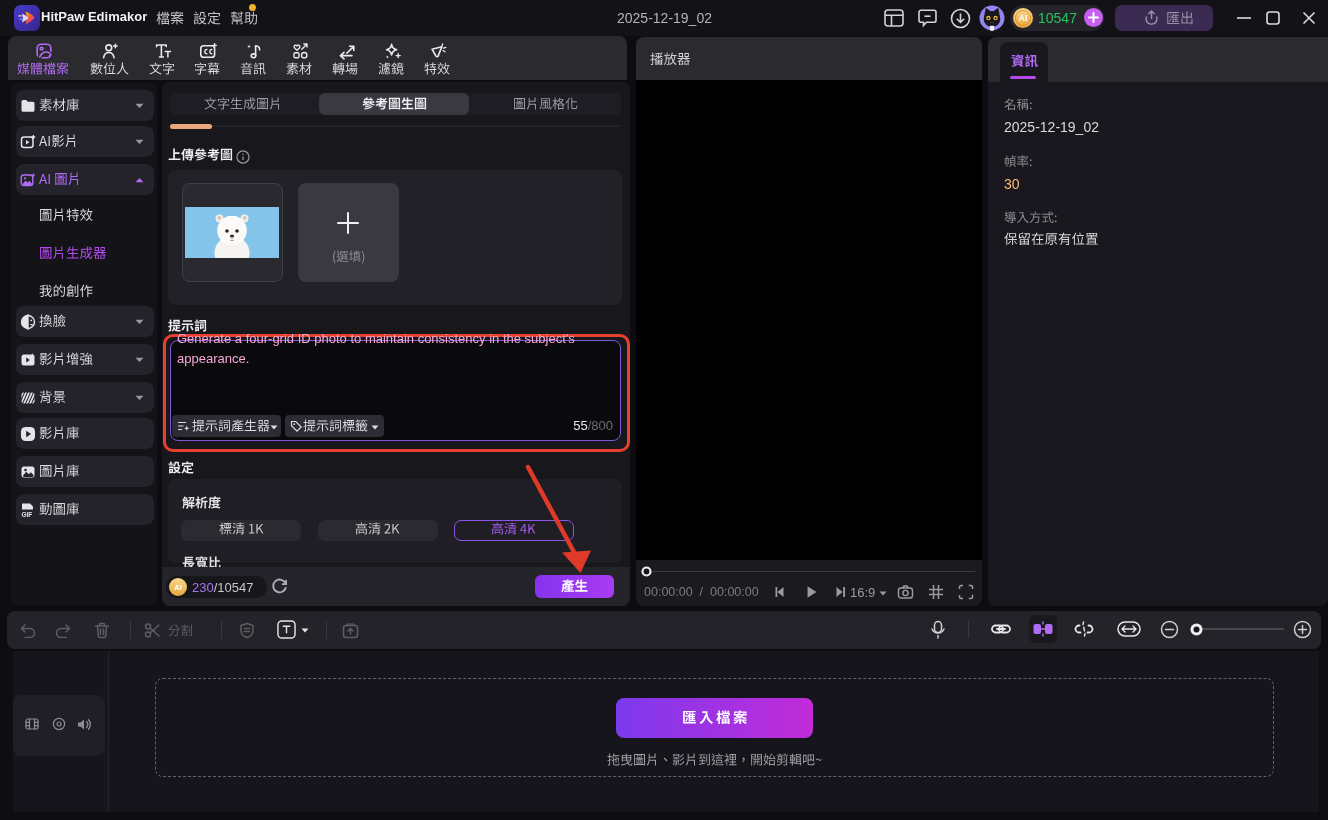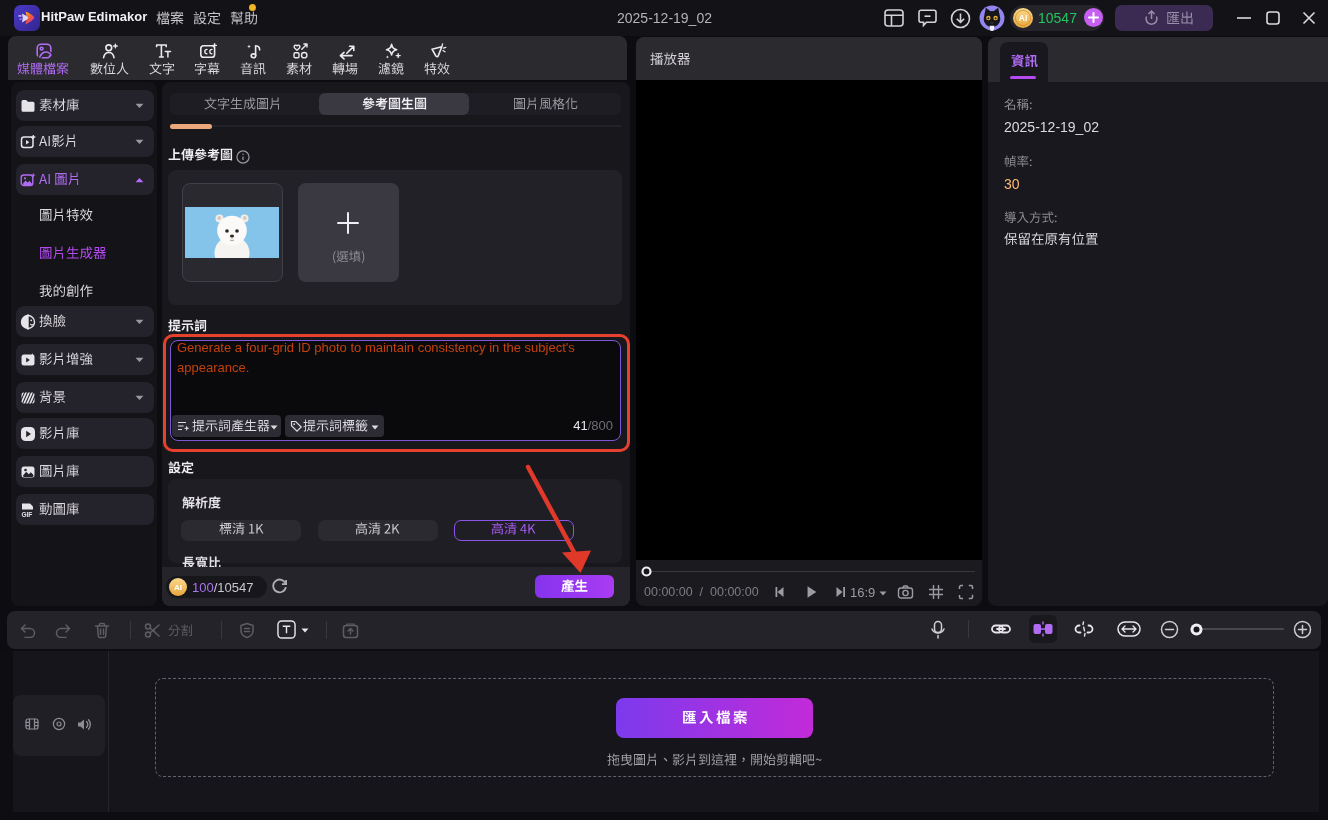--- a/index.html
+++ b/index.html
@@ -594,21 +594,21 @@
   </div>
 <div style="position:absolute;left:168px;top:319px;width:39px;height:15px">
     <svg class="t" width="39" height="15" viewBox="0 0 39 15" fill="#f0eef2">
       <use href="#g71" x="0"></use>
       <use href="#g72" x="13"></use>
       <use href="#g73" x="26"></use>
     </svg>
   </div>
 <div style="position:absolute;left:163px;top:334px;width:467px;height:118px;border:3px solid #e8402e;border-radius:10px;box-sizing:border-box"></div>
 <div style="position:absolute;left:170px;top:340px;width:451px;height:101px;background:#0a0a0d;border:1.5px solid #7e57d8;border-radius:8px;box-sizing:border-box"></div>
-<div style="position:absolute;left:177px;top:338px;width:430px;font:13px 'Liberation Sans',sans-serif;color:#c2410c;line-height:20px">Generate a four-grid ID photo to maintain consistency in the subject's appearance.</div>
+<div style="position:absolute;left:177px;top:329px;width:430px;font:13px 'Liberation Sans',sans-serif;color:#f9a8d4;line-height:20px">Generate a four-grid ID photo to maintain consistency in the subject's appearance.</div>
 <div style="position:absolute;left:172px;top:415px;width:109px;height:22px;background:#2d2b33;border-radius:4px"></div>
 <svg style="position:absolute;left:177px;top:420px" width="13" height="13" viewBox="0 0 13 13" stroke="#dddbe0" stroke-width="1.2" fill="none">
     <path d="M1 2.5 h8 M1 6 h5.5 M1 9.5 h4"></path>
     <path d="M9.7 5.5 l0.7 2 2 0.7 -2 0.7 -0.7 2 -0.7-2 -2-0.7 2-0.7 Z" fill="#dddbe0" stroke="none"></path>
   </svg>
 <div style="position:absolute;left:192px;top:419px;width:78px;height:15px">
     <svg class="t" width="78" height="15" viewBox="0 0 78 15" fill="#dddbe0">
       <use href="#g74" x="0"></use>
       <use href="#g75" x="13"></use>
       <use href="#g76" x="26"></use>
@@ -630,21 +630,21 @@
       <use href="#g74" x="0"></use>
       <use href="#g75" x="13"></use>
       <use href="#g76" x="26"></use>
       <use href="#g79" x="39"></use>
       <use href="#g80" x="52"></use>
     </svg>
   </div>
 <svg style="position:absolute;left:370.5px;top:424.5px" width="8" height="5" viewBox="0 0 8 5">
     <path d="M0.5 0.5 L4 4.5 L7.5 0.5 Z" fill="#dddbe0"></path>
   </svg>
-<div style="position:absolute;left:500px;top:418px;width:113px;text-align:right;font:13px 'Liberation Sans',sans-serif;color:#6f6d74"><span style="color:#e9e7ec">41</span>/800</div>
+<div style="position:absolute;left:500px;top:418px;width:113px;text-align:right;font:13px 'Liberation Sans',sans-serif;color:#6f6d74"><span style="color:#e9e7ec">55</span>/800</div>
 <div style="position:absolute;left:168px;top:461px;width:26px;height:15px">
     <svg class="t" width="26" height="15" viewBox="0 0 26 15" fill="#f0eef2">
       <use href="#g81" x="0"></use>
       <use href="#g82" x="13"></use>
     </svg>
   </div>
 <div style="position:absolute;left:168px;top:479px;width:454px;height:84px;background:#201e25;border-radius:8px"></div>
 <div style="position:absolute;left:182px;top:496px;width:39px;height:15px">
     <svg class="t" width="39" height="15" viewBox="0 0 39 15" fill="#e4e2e7">
       <use href="#g83" x="0"></use>
@@ -691,21 +691,21 @@
 <svg style="position:absolute;left:169px;top:578px" width="18" height="18" viewBox="0 0 18 18">
 <defs>
       <linearGradient id="lgC2" x1="0" y1="0" x2="0" y2="1">
         <stop offset="0" stop-color="#fad98d"></stop>
         <stop offset="1" stop-color="#e8a63e"></stop>
       </linearGradient>
     </defs>
 <circle cx="9" cy="9" r="9" fill="url(#lgC2)"></circle>
     <text x="9" y="12.2" font-family="Liberation Sans" font-size="8" font-weight="bold" fill="#ffffff" text-anchor="middle">AI</text>
   </svg>
-<div style="position:absolute;left:192px;top:580px;font:13px 'Liberation Sans',sans-serif;color:#c9c7cd"><span style="color:#a875f0">100</span>/10547</div>
+<div style="position:absolute;left:192px;top:580px;font:13px 'Liberation Sans',sans-serif;color:#c9c7cd"><span style="color:#a875f0">230</span>/10547</div>
 <svg style="position:absolute;left:271px;top:577px" width="17" height="17" viewBox="0 0 16 16" fill="none" stroke="#b0aeb5" stroke-width="1.7">
 <path d="M13.8 6.5 a6 6 0 1 0 0.2 3"></path>
     <path d="M14.2 2.8 v3.9 h-3.9"></path>
   </svg>
 <div style="position:absolute;left:535px;top:575px;width:79px;height:23px;border-radius:6px;background:linear-gradient(90deg,#8633ee,#a93cf3)"></div>
 <div style="position:absolute;left:561px;top:579px;width:27px;height:16px">
     <svg class="t" width="27" height="16" viewBox="0 0 27 16" fill="#ffffff">
       <use href="#g96" x="0"></use>
       <use href="#g97" x="13.5"></use>
     </svg>

